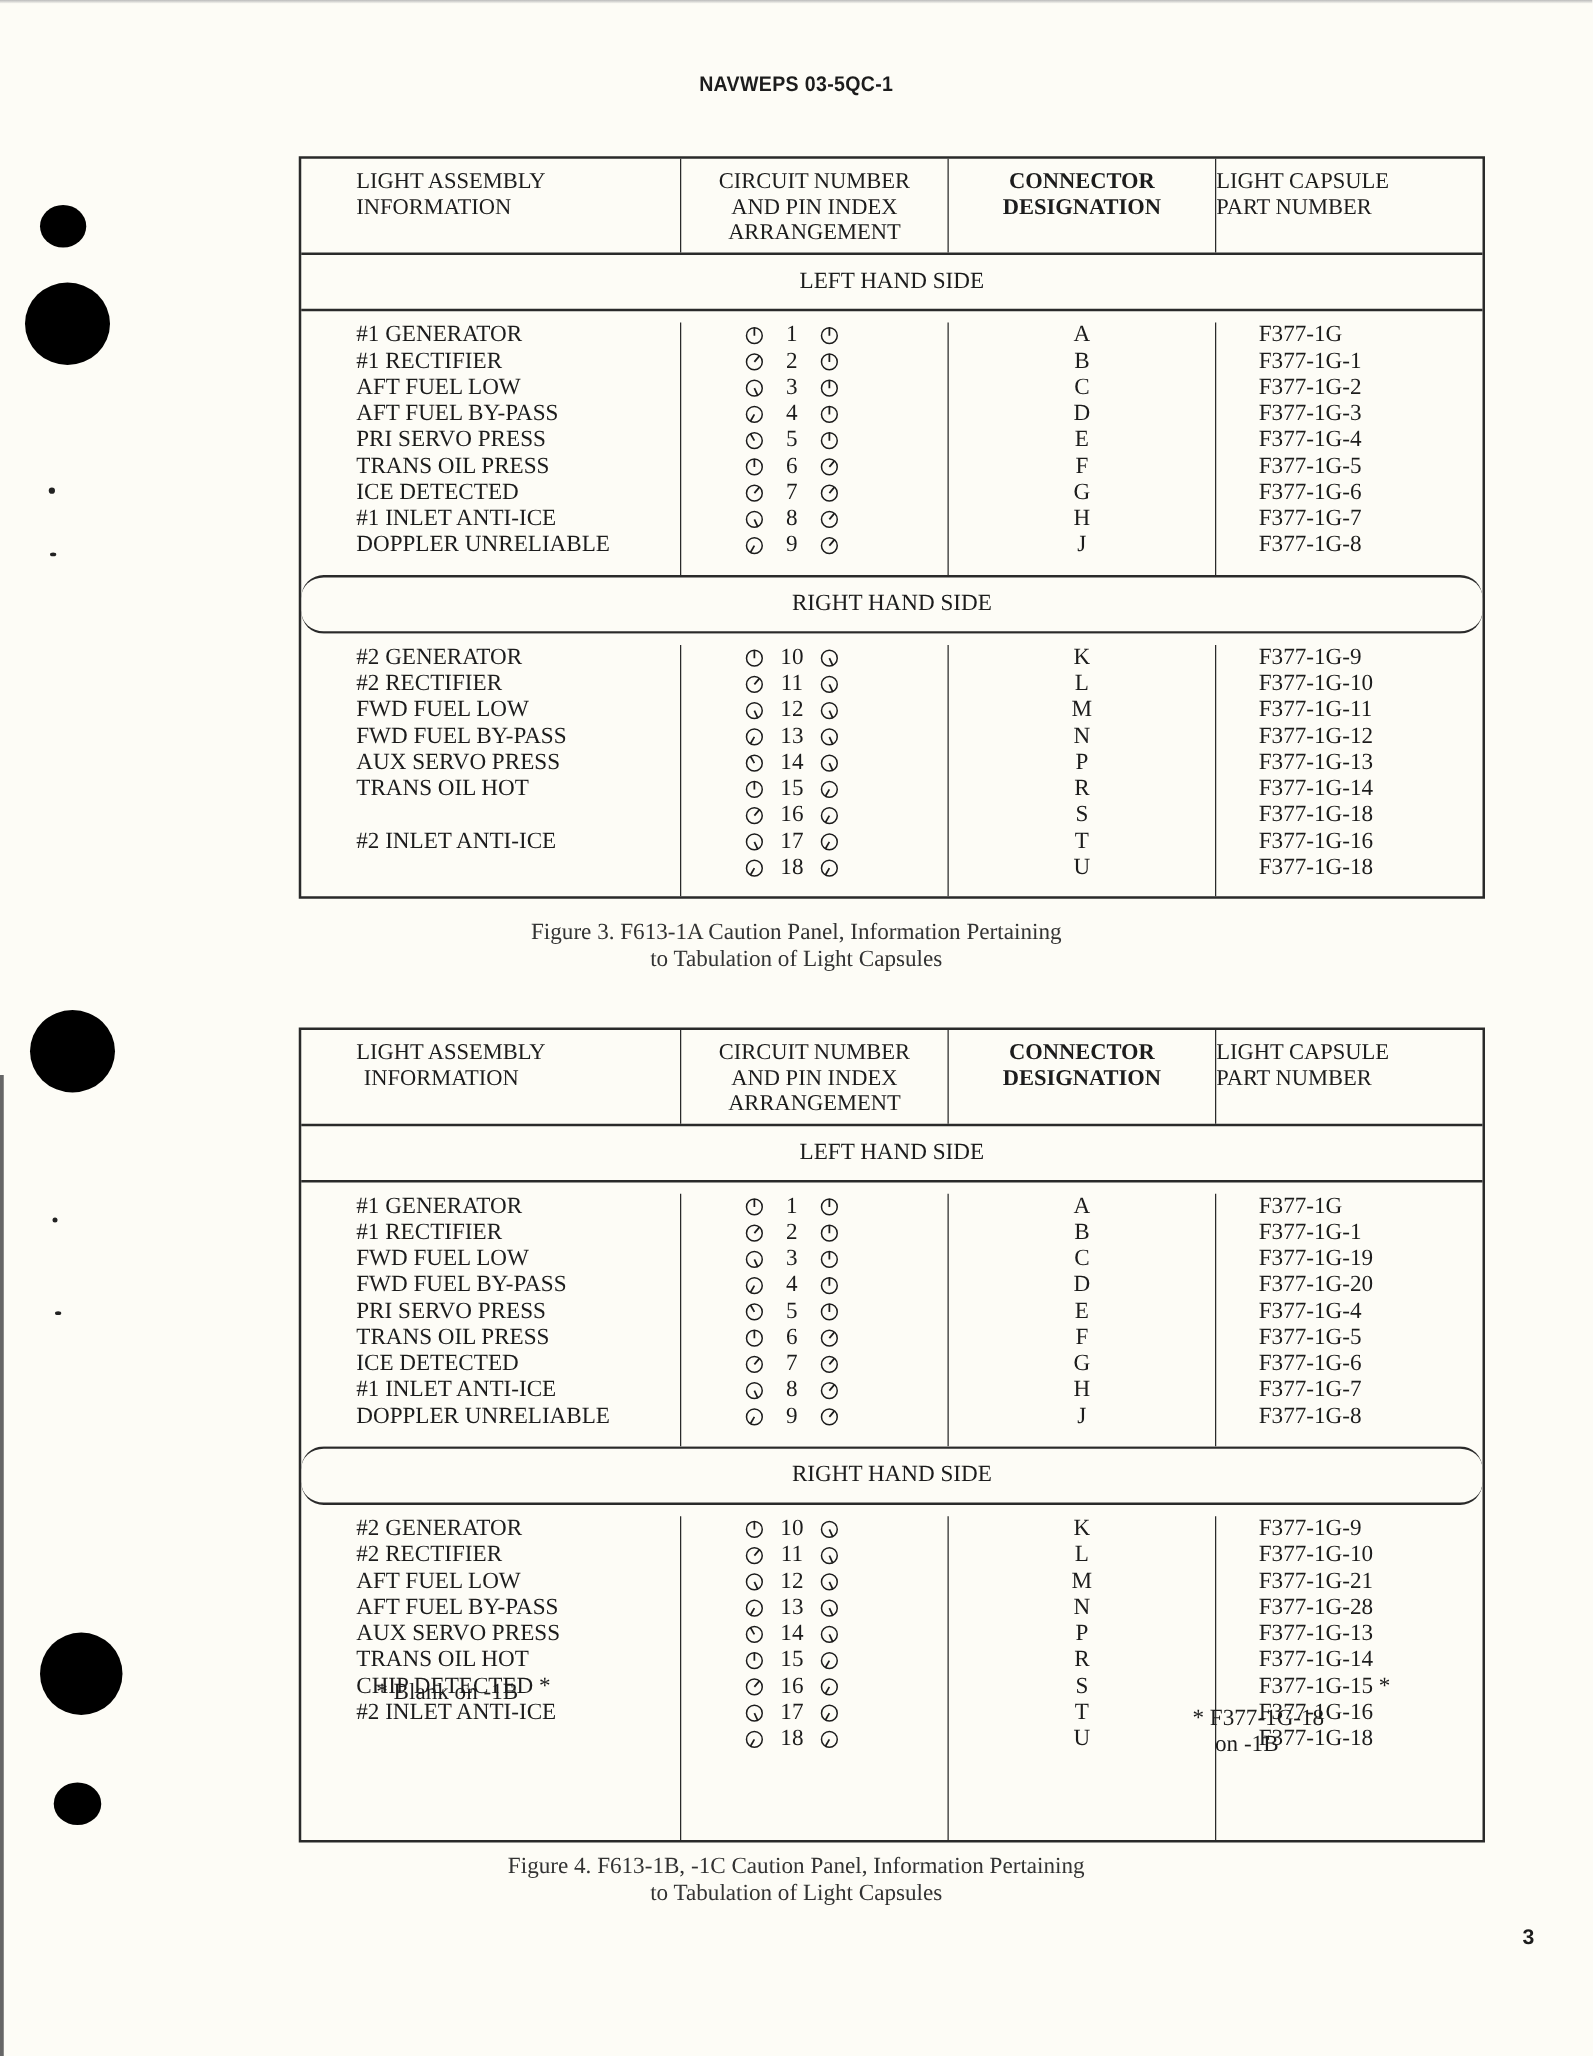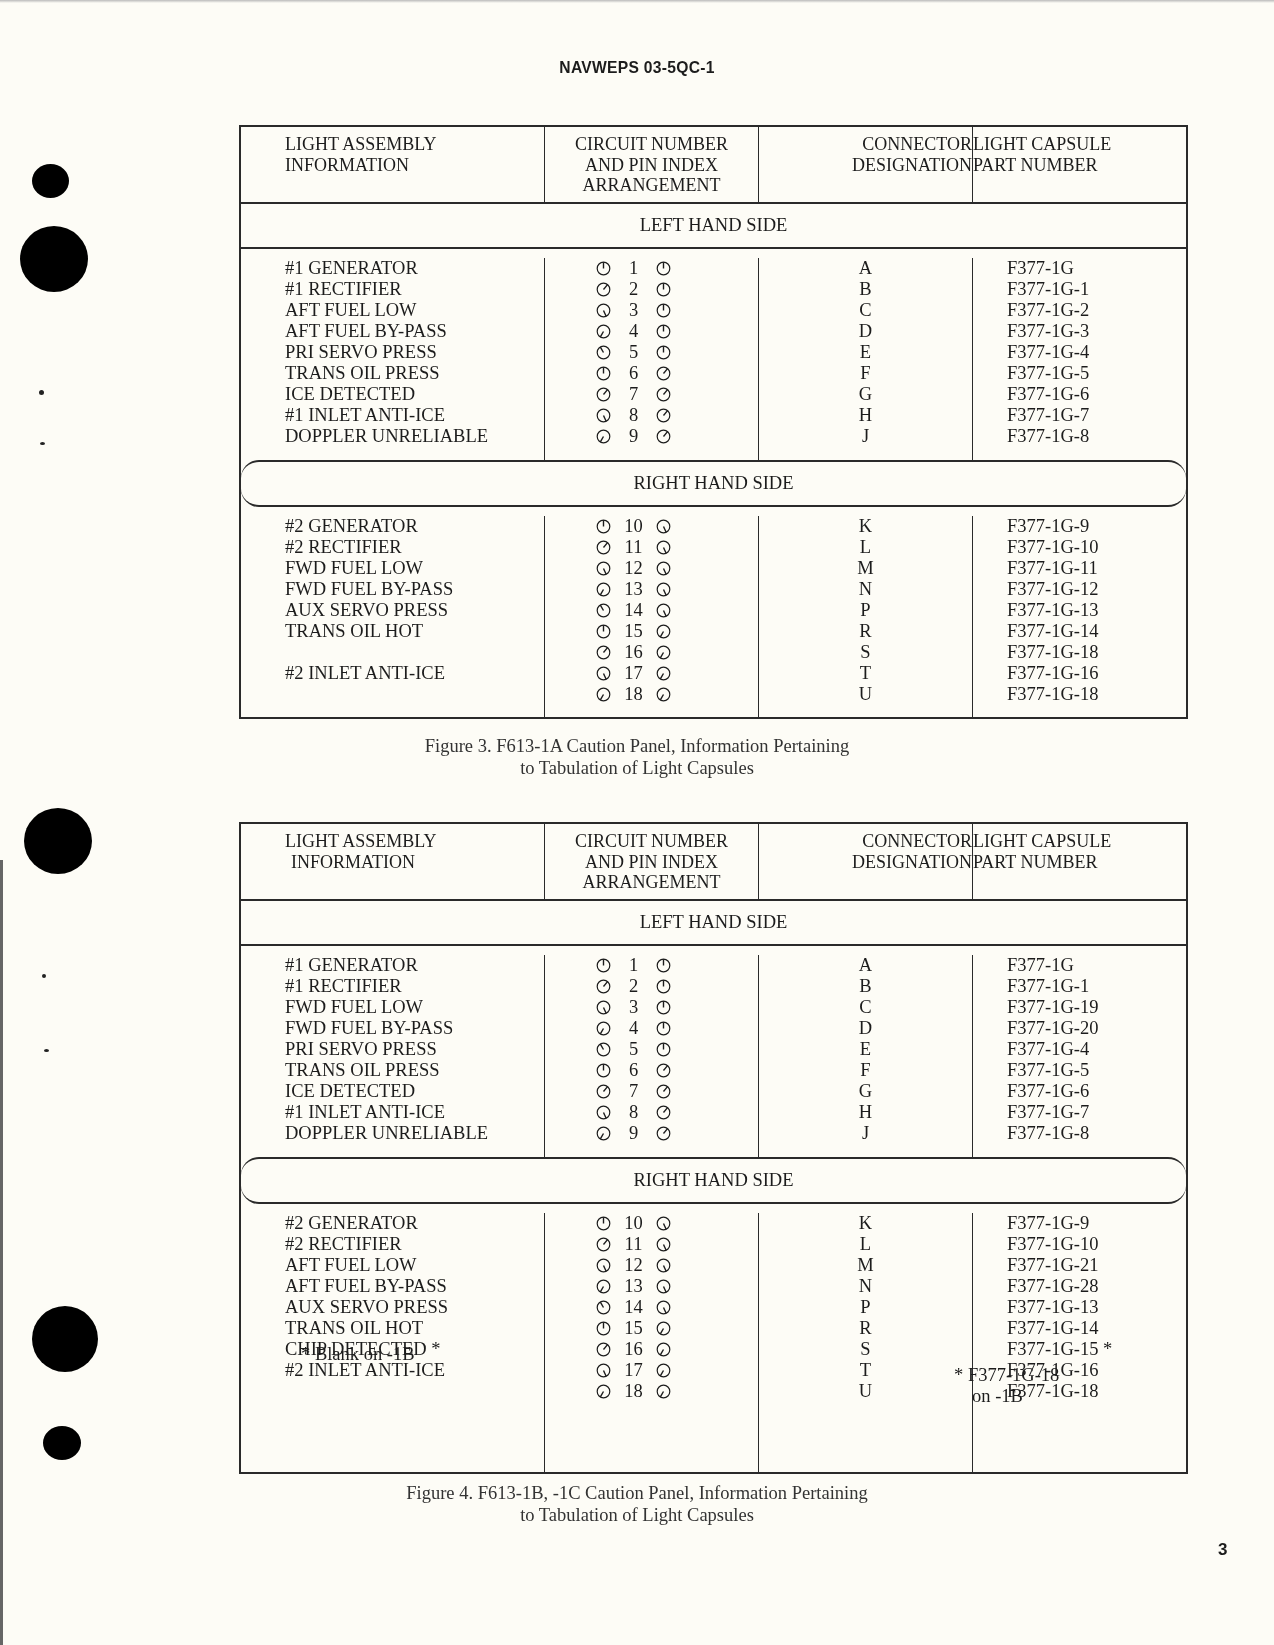--- a/index.html
+++ b/index.html
@@ -26,21 +26,21 @@
     font-size: 18.5px; line-height: 21px;
   }
   .hdr { display: flex; border-bottom: 2px solid #2a2a2a; }
   .hdr > div { box-sizing: border-box; padding-top: 7px; height: 75px; font-size: 18px; line-height: 20.5px; }
   .c1 { width: 303px; }
   .c2 { width: 214px; }
   .c3 { width: 214px; }
   .c4 { width: 214px; }
   .hdr .c1 { padding-left: 44px; }
   .hdr .c2 { text-align: center; border-left: 1.5px solid #2a2a2a; }
-  .hdr .c3 { text-align: right; border-left: 1.5px solid #2a2a2a; }
+  .hdr .c3 { text-align: center; border-left: 1.5px solid #2a2a2a; font-weight: bold; }
   .hdr .c4 { text-align: left; border-left: 1.5px solid #2a2a2a; }
   .hdr .line { display: block; white-space: nowrap; }
   .band {
     height: 43px; line-height: 43px; text-align: center;
     border-bottom: 2px solid #2a2a2a; font-size: 18.5px;
   }
   .band.mid { border-top: 2px solid #2a2a2a; border-radius: 18px; }
   .sect { display: flex; }
   .sect > div { box-sizing: border-box; }
   .sect .c2, .sect .c3, .sect .c4 { border-left: 1.5px solid #2a2a2a; }

